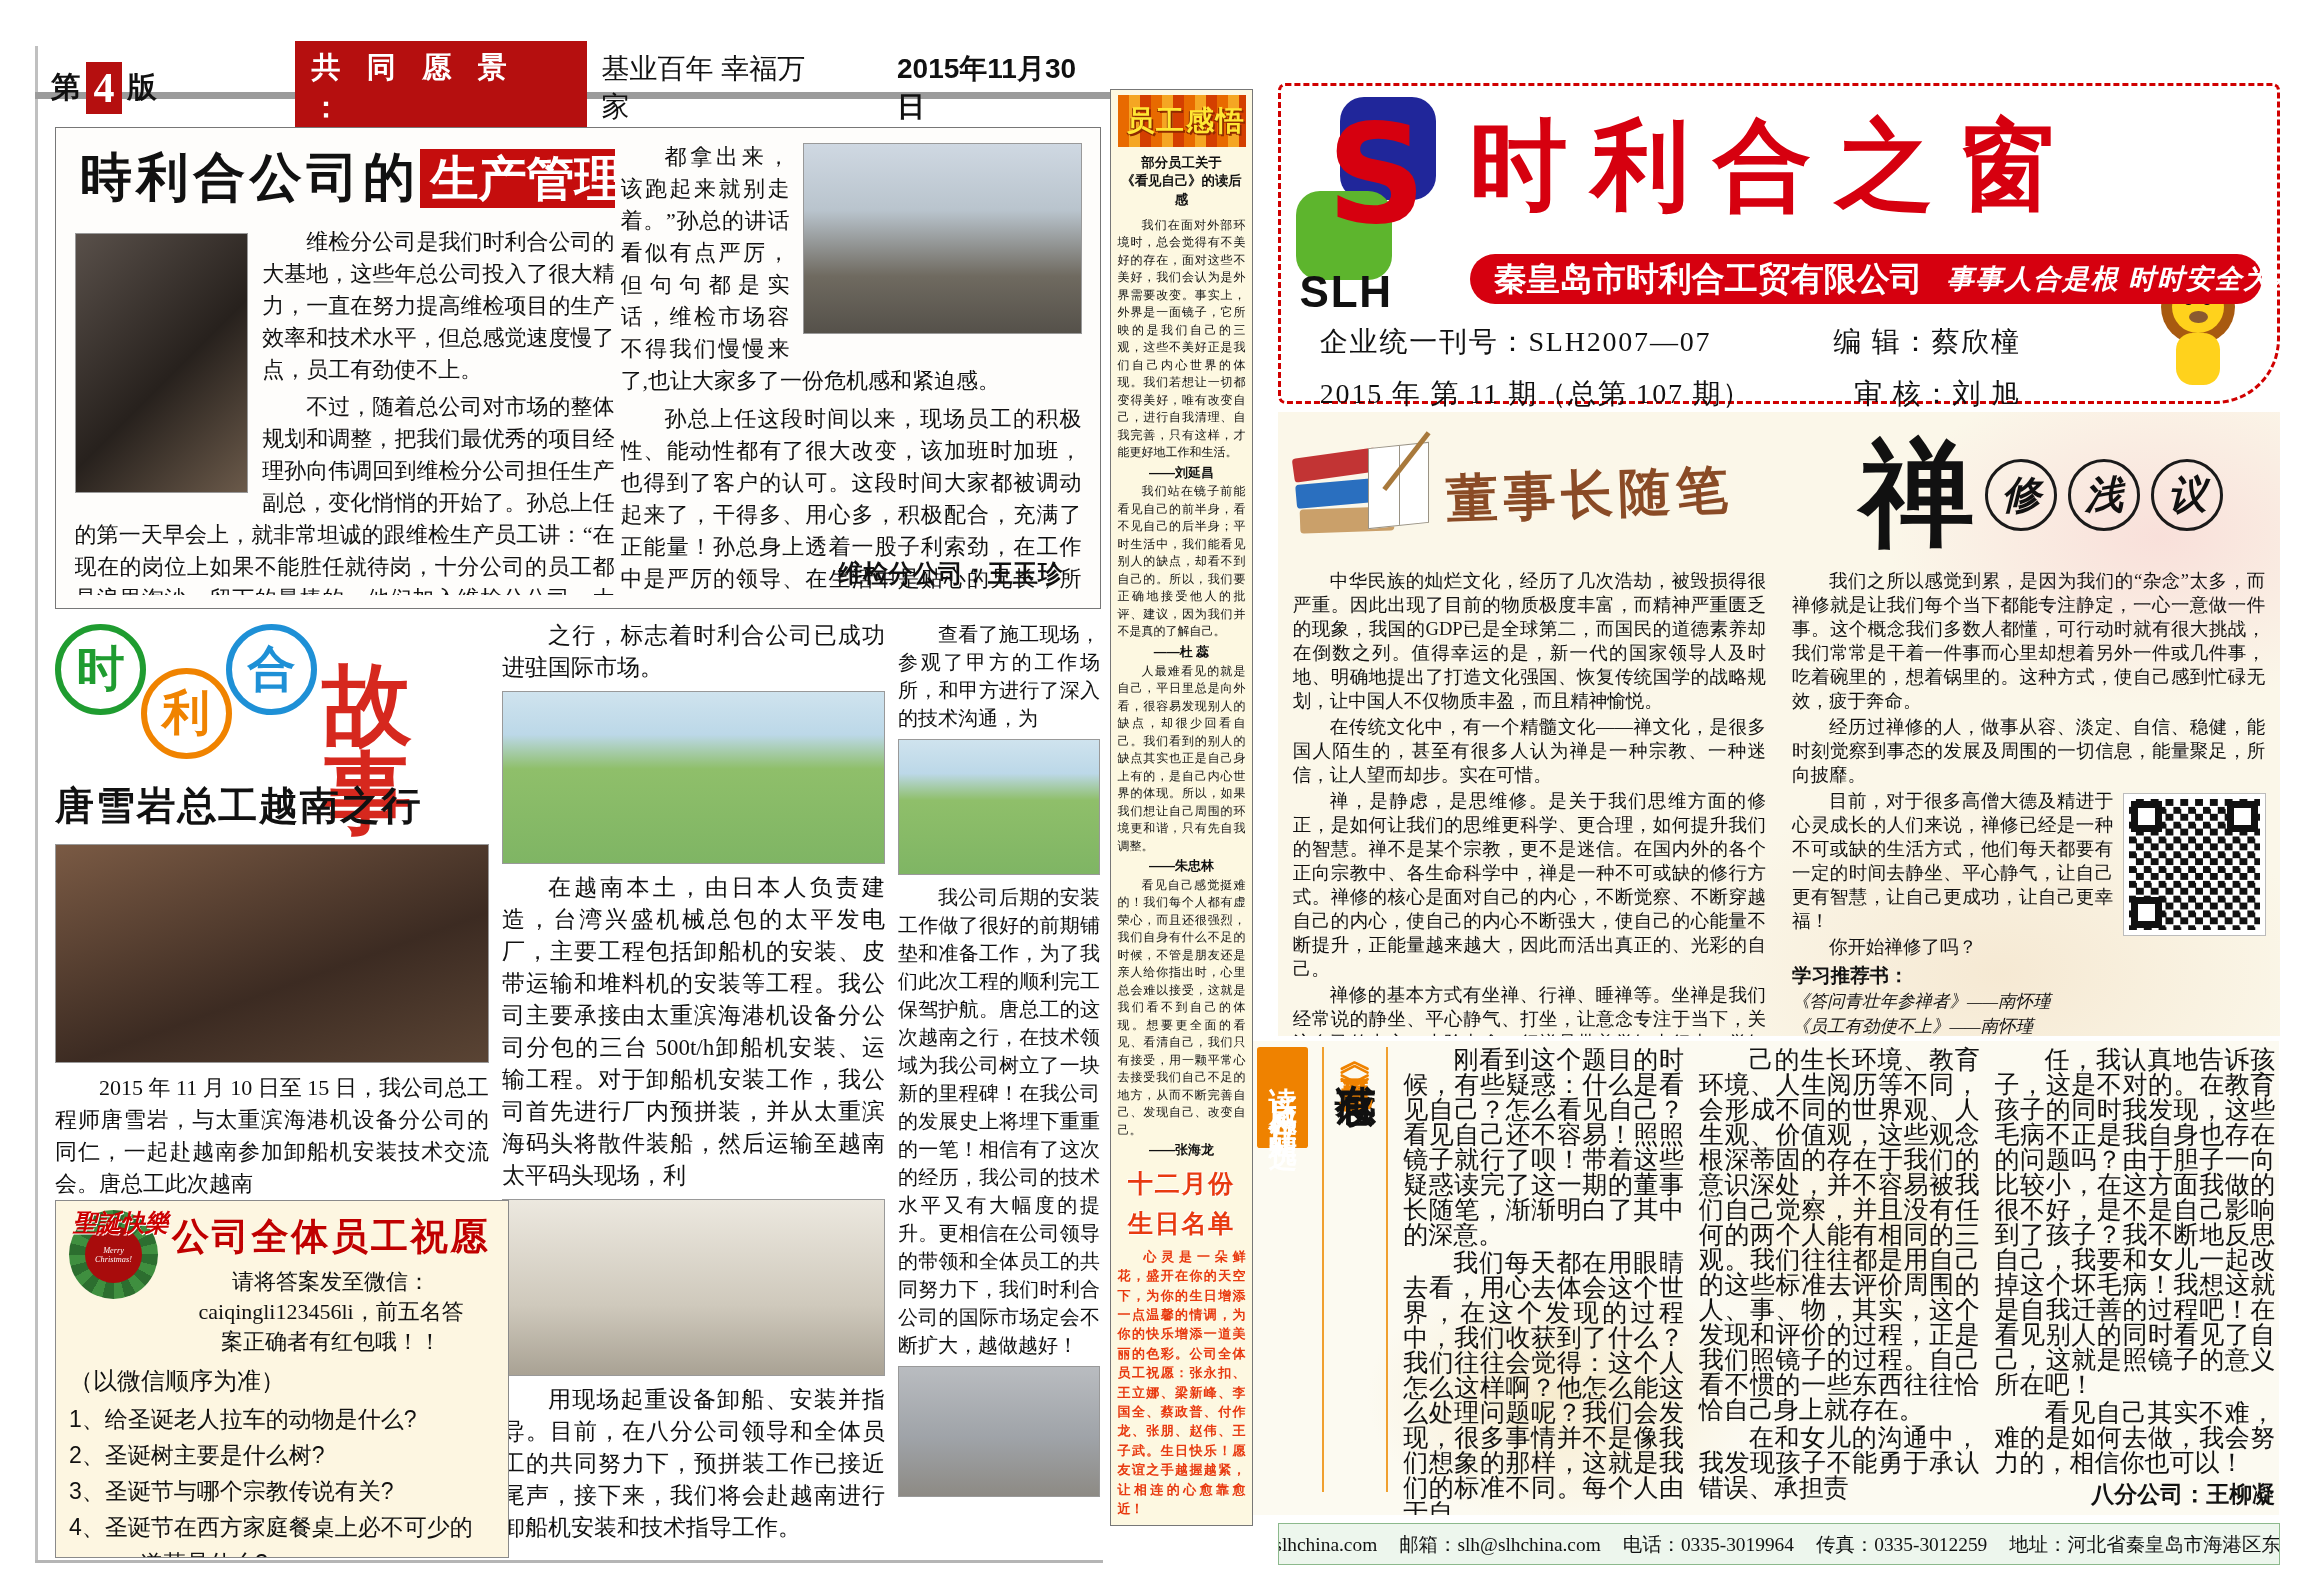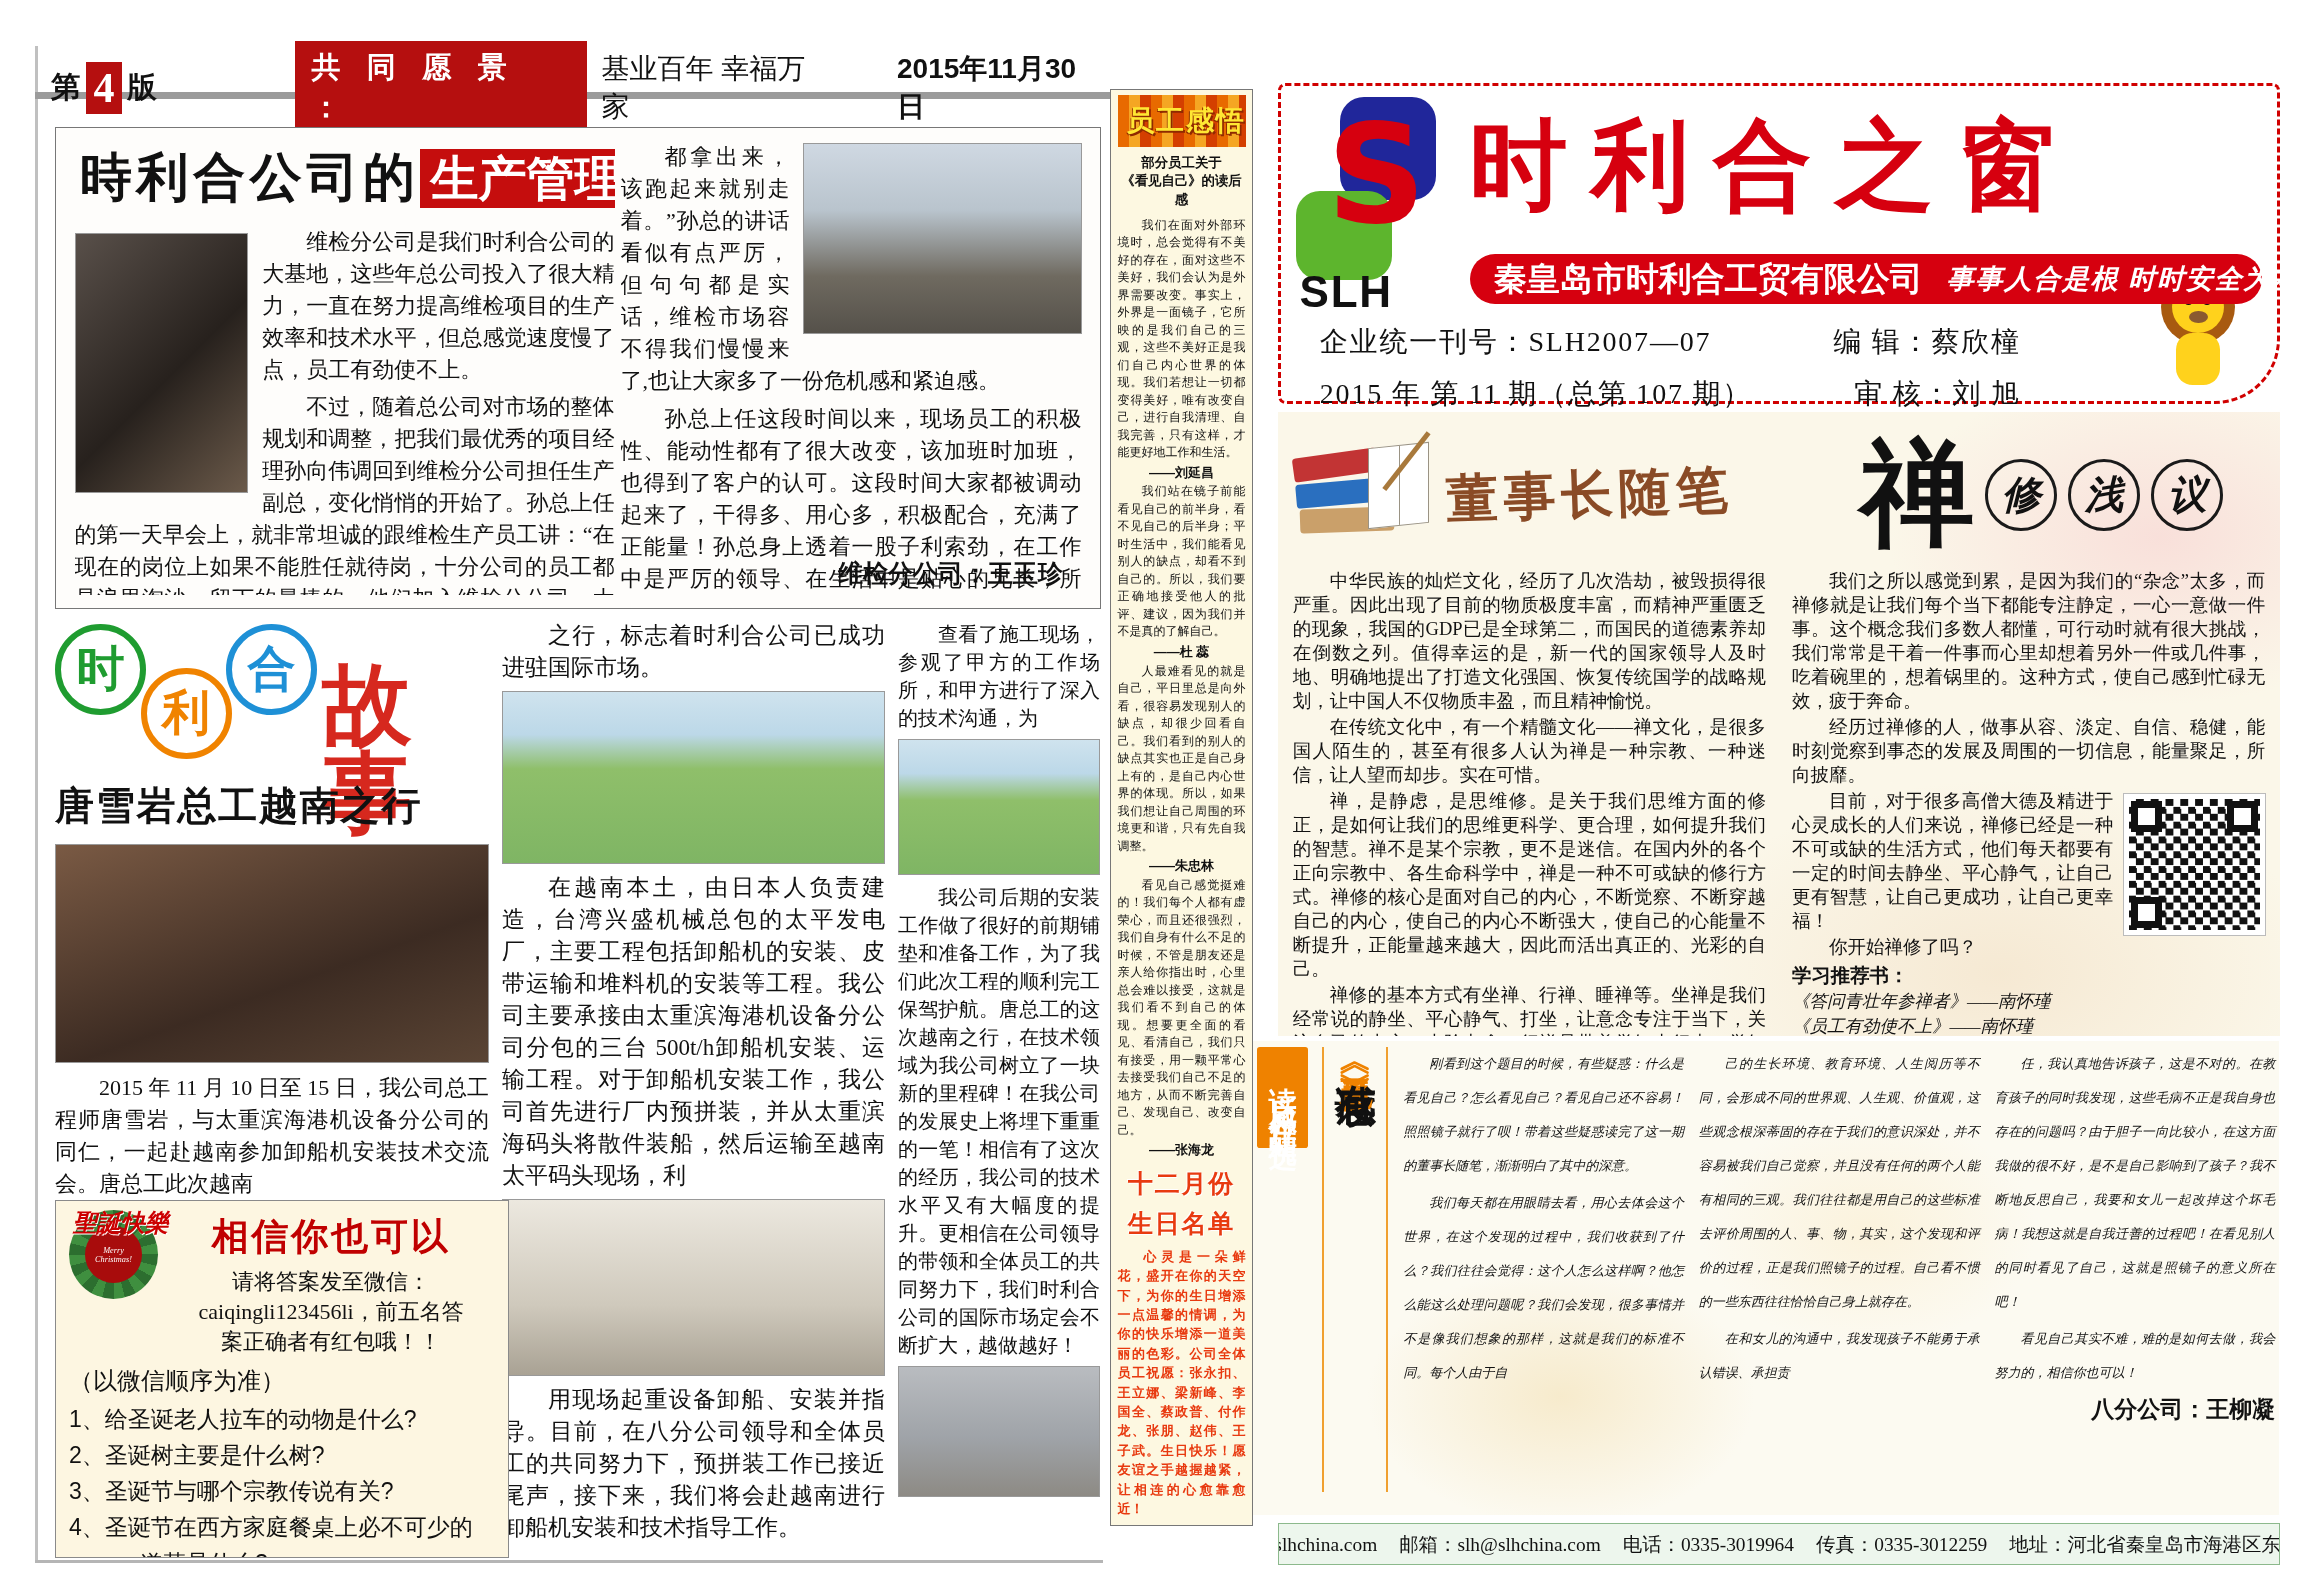--- a/index.html
+++ b/index.html
@@ -163,21 +163,21 @@
                       radial-gradient(240px 166px at 60% 40%,rgba(250,235,200,.5),transparent 70%),#fcfaf1;}
   .rd-strip{writing-mode:vertical-rl;text-orientation:upright;background:#ef8200;color:#fff;
             font-size:28px;font-weight:bold;letter-spacing:9.2px;padding:18.5px 6.5px;align-self:flex-start;
             border-radius:2.8px;font-family:"Liberation Sans",sans-serif;}
   .rd-title{writing-mode:vertical-rl;text-orientation:upright;border-left:2.8px solid #f0a030;
             border-right:2.8px solid #f0a030;padding:5.5px 7.4px;height:445px;box-sizing:border-box;
             font-weight:900;line-height:1.15;}
   .rd-t-black{font-size:41px;color:#111;}
   .rd-t-orange{font-size:33px;color:#ef8200;}
   .rd-col{width:288px;}
-  .rd-p{font-size:13px;line-height:34px;text-align:justify;text-indent:2em;margin:0 0 3.7px 0;font-style:italic;}
+  .rd-p{font-size:25px;line-height:25px;text-align:justify;text-indent:2em;margin:0 0 3.7px 0;}
   .rd-sig{font-size:23px;margin-top:3.7px;}
   
   .footerbar{left:1278px;top:1523px;width:1002px;height:42px;background:#edf6ed;border:1.8px solid #8cb98c;
              box-sizing:border-box;display:flex;align-items:center;justify-content:center;gap:22px;
              font-size:19.4px;white-space:nowrap;overflow:hidden;}
 </style>
 </head>
 <body>
 
 <div class="page">
@@ -247,21 +247,21 @@
     </div>
   </div>
 
   <div class="ph christmas">
     <div class="xmas-top">
       <div class="wreath">
         <span class="xmas-greet">聖誕快樂</span>
         <span class="wreath-inner">Merry Christmas!</span>
       </div>
       <div class="xmas-right">
-        <div class="xmas-title">相信你也可以</div>
+        <div class="xmas-title">公司全体员工祝愿</div>
         <div class="xmas-intro">请将答案发至微信：</div>
         <div class="xmas-intro">caiqingli123456li，前五名答</div>
         <div class="xmas-intro">案正确者有红包哦！！</div>
       </div>
     </div>
     <div class="xmas-note">（以微信顺序为准）</div>
     <div class="xmas-q">1、给圣诞老人拉车的动物是什么?</div>
     <div class="xmas-q">2、圣诞树主要是什么树?</div>
     <div class="xmas-q">3、圣诞节与哪个宗教传说有关?</div>
     <div class="xmas-q">4、圣诞节在西方家庭餐桌上必不可少的</div>

